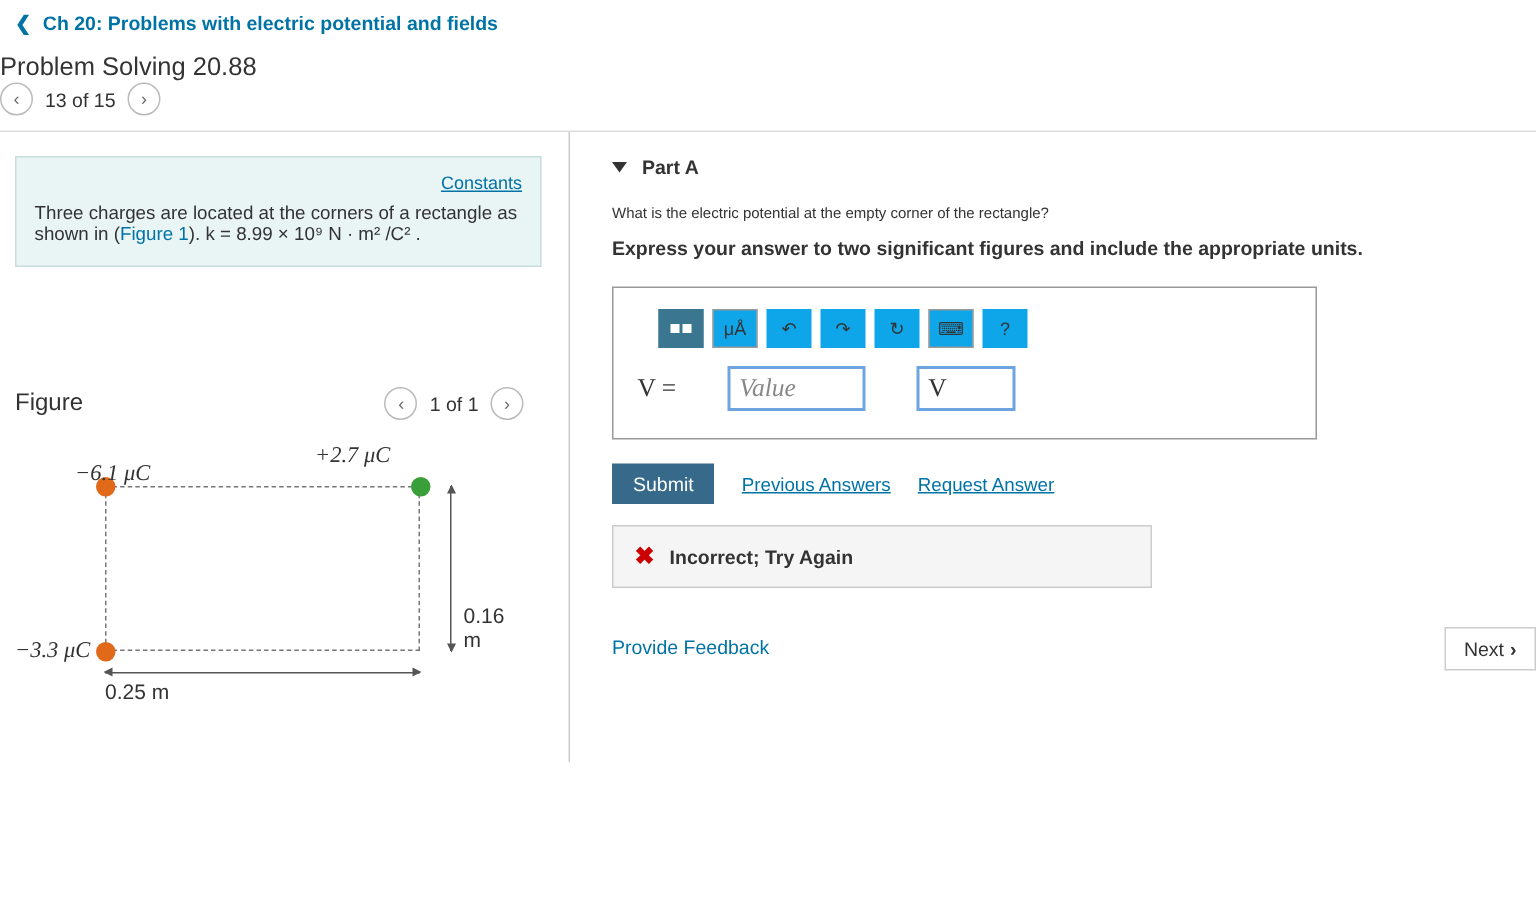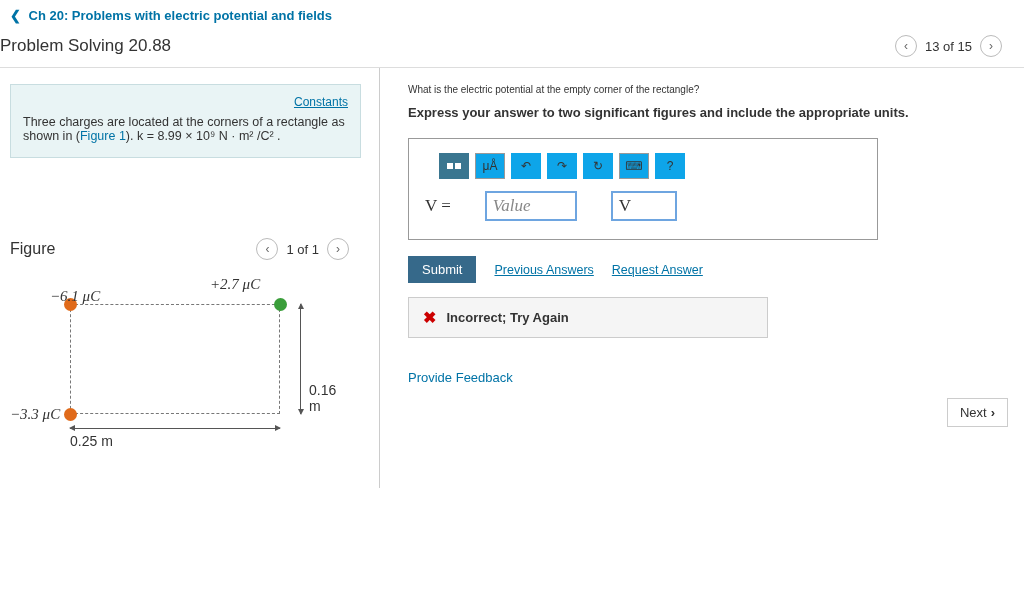--- a/index.html
+++ b/index.html
@@ -12,23 +12,24 @@
     width: 1024px;
   }
   .topbar {
     padding: 8px 10px 6px;
   }
   .back-link { color: #0073a6; font-weight: bold; font-size: 13px; cursor: pointer; }
   .back-chev { color:#0073a6; font-weight:bold; margin-right:4px; }
   .title-row {
     display: flex;
     justify-content: space-between;
-    align-items: center;
+    align-items: flex-start;
     padding: 6px 10px 10px 0;
     border-bottom: 1px solid #ddd;
+    flex-direction: column;
   }
   .title-row h2 { margin: 0; font-size: 17px; font-weight: normal; color:#333; }
   .nav-btns { display:flex; align-items:center; gap:8px; margin-right:12px;}
   .circ {
     width: 22px; height:22px; border:1px solid #bbb; border-radius:50%;
     display:inline-flex; align-items:center; justify-content:center;
     color:#666; font-size:12px; cursor:pointer; background:#fff;
   }
   .main { display:flex; }
   .leftcol { width: 380px; border-right:1px solid #ccc; padding: 16px 18px 20px 10px; }
@@ -56,21 +57,21 @@
   .fld.unit { width:66px; font-style:normal; color:#333;}
   .actions { display:flex; align-items:center; gap:18px; margin-top:16px; }
   .submit-btn { background:#36698a; color:#fff; border:none; padding:6px 14px; font-size:13px; cursor:pointer;}
   .link { color:#0073a6; text-decoration:underline; font-size:12.5px; cursor:pointer;}
   .feedback { color:#0073a6; font-size:13px; margin-top:32px; cursor:pointer;}
   .incorrect-box {
     border:1px solid #ccc; background:#f5f5f5; padding:10px 14px; width:360px;
     display:flex; align-items:center; gap:10px; margin-top:14px; font-weight:bold;
   }
   .incorrect-box .xicon { color:#cc0000; font-size:16px; }
-  .next-btn { position:absolute; right:16px; top:330px; border:1px solid #ccc; padding:6px 12px; font-size:13px; cursor:pointer; background:#fff; display:flex; align-items:center; gap:4px;}
+  .next-btn { position:absolute; right:0; top:330px; border:1px solid #ccc; padding:6px 12px; font-size:13px; cursor:pointer; background:#fff; display:flex; align-items:center; gap:4px;}
   .next-btn .ch { font-weight:bold; }
   
   .diagram { position:relative; width:320px; height:200px; margin-top:6px; }
   .rect-outline { position:absolute; left:60px; top:36px; width:210px; height:110px; border:1px dashed #777; }
   .dot { position:absolute; width:13px; height:13px; border-radius:50%; }
   .dot.tl { left:54px; top:30px; background:#e06a1a; }
   .dot.tr { left:264px; top:30px; background:#3a9e3a; }
   .dot.bl { left:54px; top:140px; background:#e06a1a; }
   .lbl { position:absolute; font-family:'Times New Roman',serif; font-style:italic; font-size:15px; color:#333; white-space:nowrap;}
   .lbl.tl { left:40px; top:20px; }
@@ -139,20 +140,24 @@
         <span class="dl">0.16 m</span>
       </div>
       <div class="dim-h">
         <div class="arrow"></div>
         <span class="dl">0.25 m</span>
       </div>
     </div>
   </div>
 
   <div class="rightcol">
+    <div class="part-hdr">
+      <div class="tri"></div>
+      <strong>Part A</strong>
+    </div>
     <div class="prompt">What is the electric potential at the empty corner of the rectangle?</div>
     <div class="instr">Express your answer to two significant figures and include the appropriate units.</div>
 
     <div class="answer-box">
       <div class="toolbar">
         <div class="tb-btn tmpl">
           <div class="tmpl-inner">
               <span></span>
               <span></span>
             </div>

